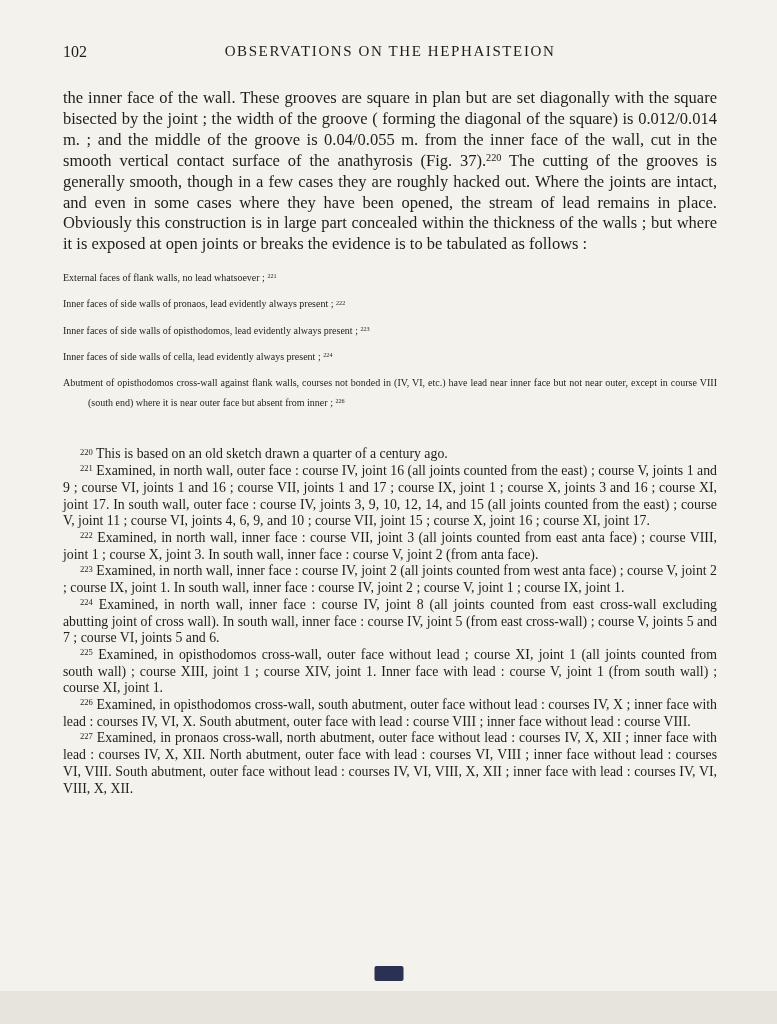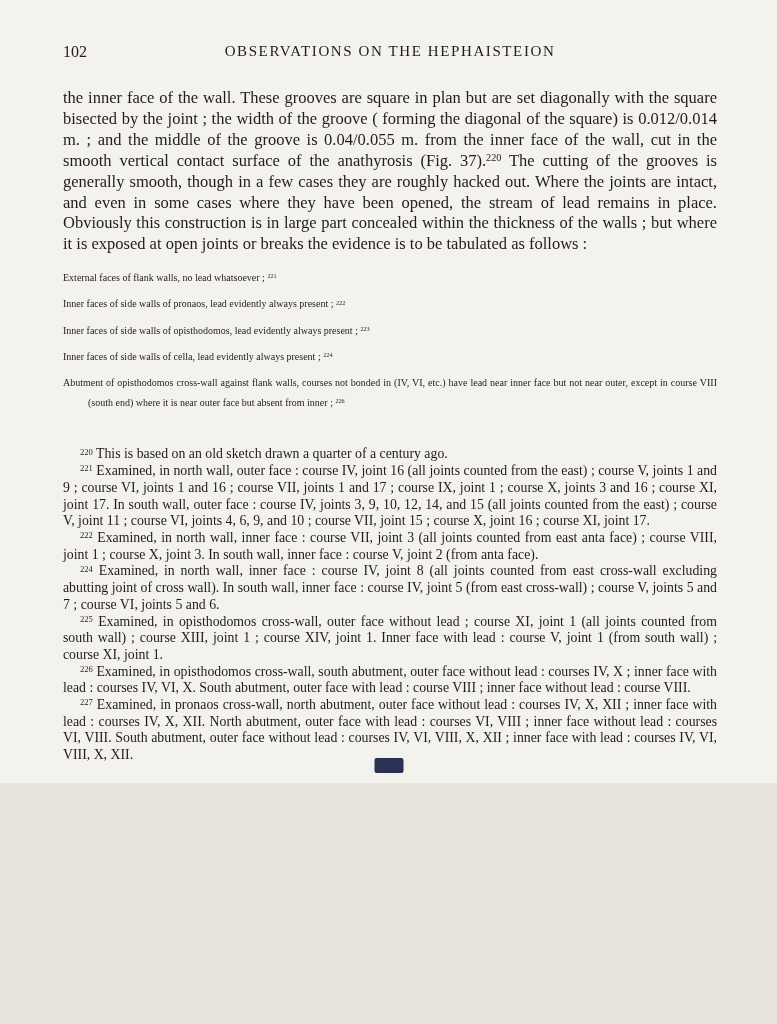--- a/index.html
+++ b/index.html
@@ -3,21 +3,21 @@
 <meta charset="utf-8">
 <style>
   html, body {
     margin: 0;
     padding: 0;
     background: #e7e4de;
   }
   .page {
     position: relative;
     width: 777px;
-    height: 783px;
+    height: 991px;
     margin: 0 auto;
     background: #f4f2ec;
     color: #201d19;
     font-family: "Liberation Serif", "DejaVu Serif", serif;
     box-sizing: border-box;
     padding: 42px 60px 0 63px;
     overflow: hidden;
   }
   .running-head {
     position: relative;
@@ -97,20 +97,21 @@
       <div class="evidence-item">Inner faces of side walls of pronaos, lead evidently always present ; <sup>222</sup></div>
       <div class="evidence-item">Inner faces of side walls of opisthodomos, lead evidently always present ; <sup>223</sup></div>
       <div class="evidence-item">Inner faces of side walls of cella, lead evidently always present ; <sup>224</sup></div>
       <div class="evidence-item">Abutment of opisthodomos cross-wall against flank walls, courses not bonded in (IV, VI, etc.) have lead near inner face but not near outer, except in course VIII (south end) where it is near outer face but absent from inner ; <sup>226</sup></div>
     </div>
 
   <div class="footnotes">
       <div class="footnote"><sup>220</sup> This is based on an old sketch drawn a quarter of a century ago.</div>
       <div class="footnote"><sup>221</sup> Examined, in north wall, outer face : course IV, joint 16 (all joints counted from the east) ; course V, joints 1 and 9 ; course VI, joints 1 and 16 ; course VII, joints 1 and 17 ; course IX, joint 1 ; course X, joints 3 and 16 ; course XI, joint 17.  In south wall, outer face : course IV, joints 3, 9, 10, 12, 14, and 15 (all joints counted from the east) ; course V, joint 11 ; course VI, joints 4, 6, 9, and 10 ; course VII, joint 15 ; course X, joint 16 ; course XI, joint 17.</div>
       <div class="footnote"><sup>222</sup> Examined, in north wall, inner face : course VII, joint 3 (all joints counted from east anta face) ; course VIII, joint 1 ; course X, joint 3.  In south wall, inner face : course V, joint 2 (from anta face).</div>
+      <div class="footnote"><sup>223</sup> Examined, in north wall, inner face : course IV, joint 2 (all joints counted from west anta face) ; course V, joint 2 ; course IX, joint 1.  In south wall, inner face : course IV, joint 2 ; course V, joint 1 ; course IX, joint 1.</div>
       <div class="footnote"><sup>224</sup> Examined, in north wall, inner face : course IV, joint 8 (all joints counted from east cross-wall excluding abutting joint of cross wall).  In south wall, inner face : course IV, joint 5 (from east cross-wall) ; course V, joints 5 and 7 ; course VI, joints 5 and 6.</div>
       <div class="footnote"><sup>225</sup> Examined, in opisthodomos cross-wall, outer face without lead ; course XI, joint 1 (all joints counted from south wall) ; course XIII, joint 1 ; course XIV, joint 1.  Inner face with lead : course V, joint 1 (from south wall) ; course XI, joint 1.</div>
       <div class="footnote"><sup>226</sup> Examined, in opisthodomos cross-wall, south abutment, outer face without lead : courses IV, X ; inner face with lead : courses IV, VI, X.  South abutment, outer face with lead : course VIII ; inner face without lead : course VIII.</div>
       <div class="footnote"><sup>227</sup> Examined, in pronaos cross-wall, north abutment, outer face without lead : courses IV, X, XII ; inner face with lead : courses IV, X, XII.  North abutment, outer face with lead : courses VI, VIII ; inner face without lead : courses VI, VIII.  South abutment, outer face without lead : courses IV, VI, VIII, X, XII ; inner face with lead : courses IV, VI, VIII, X, XII.</div>
     </div>
 
   <div class="artifact" style="background: rgb(43, 49, 82);"></div>
 
 </div>
 

